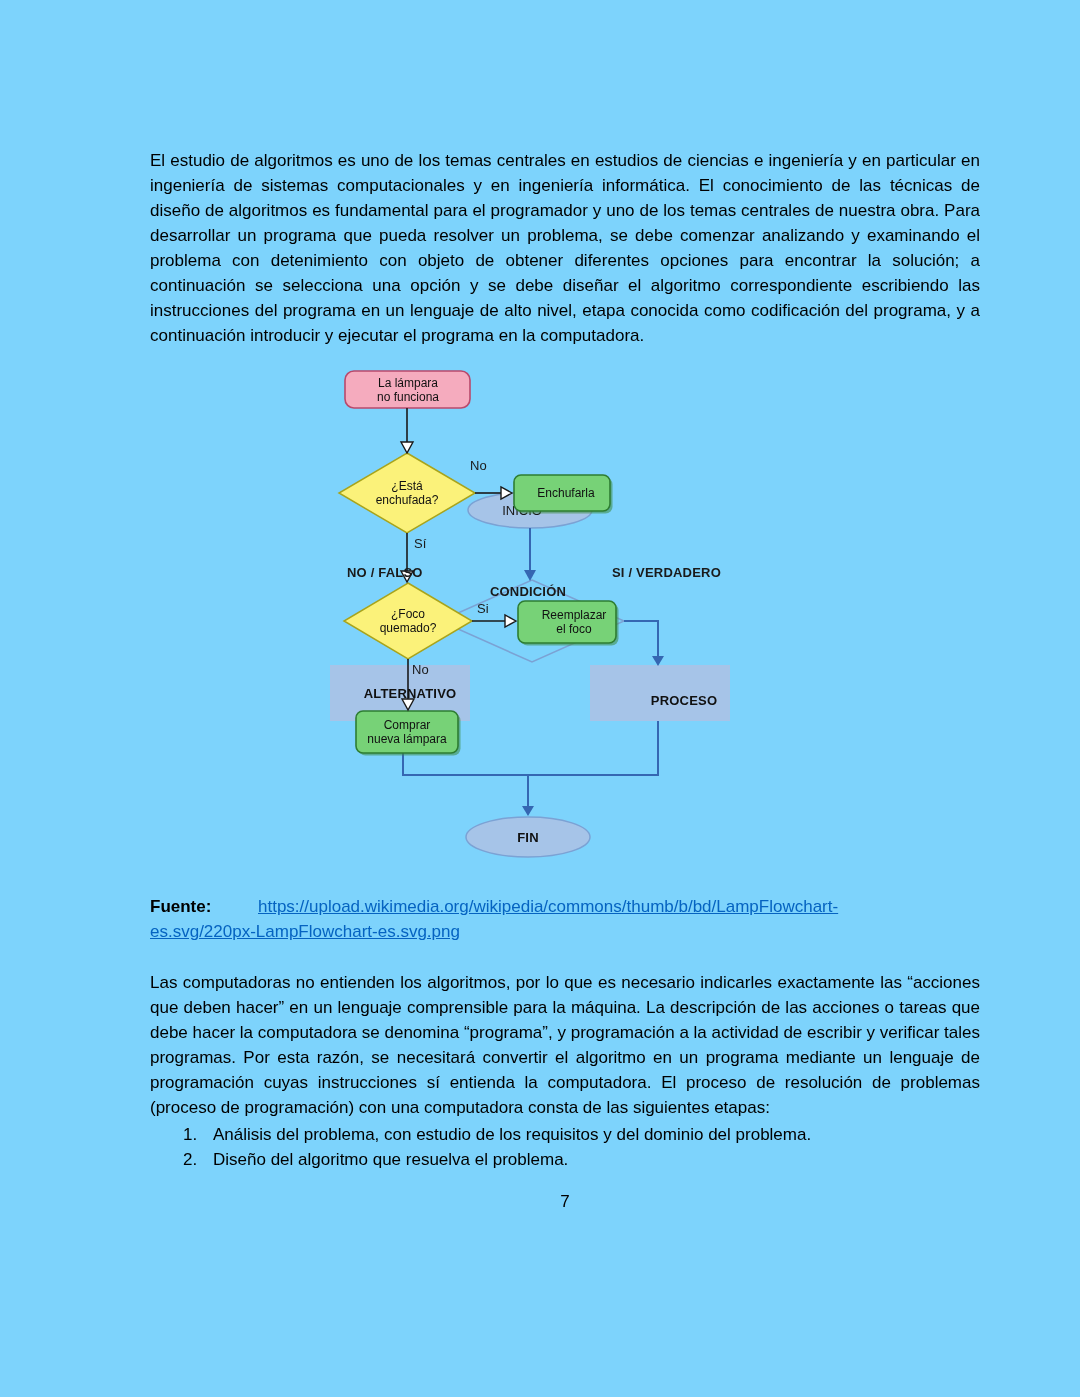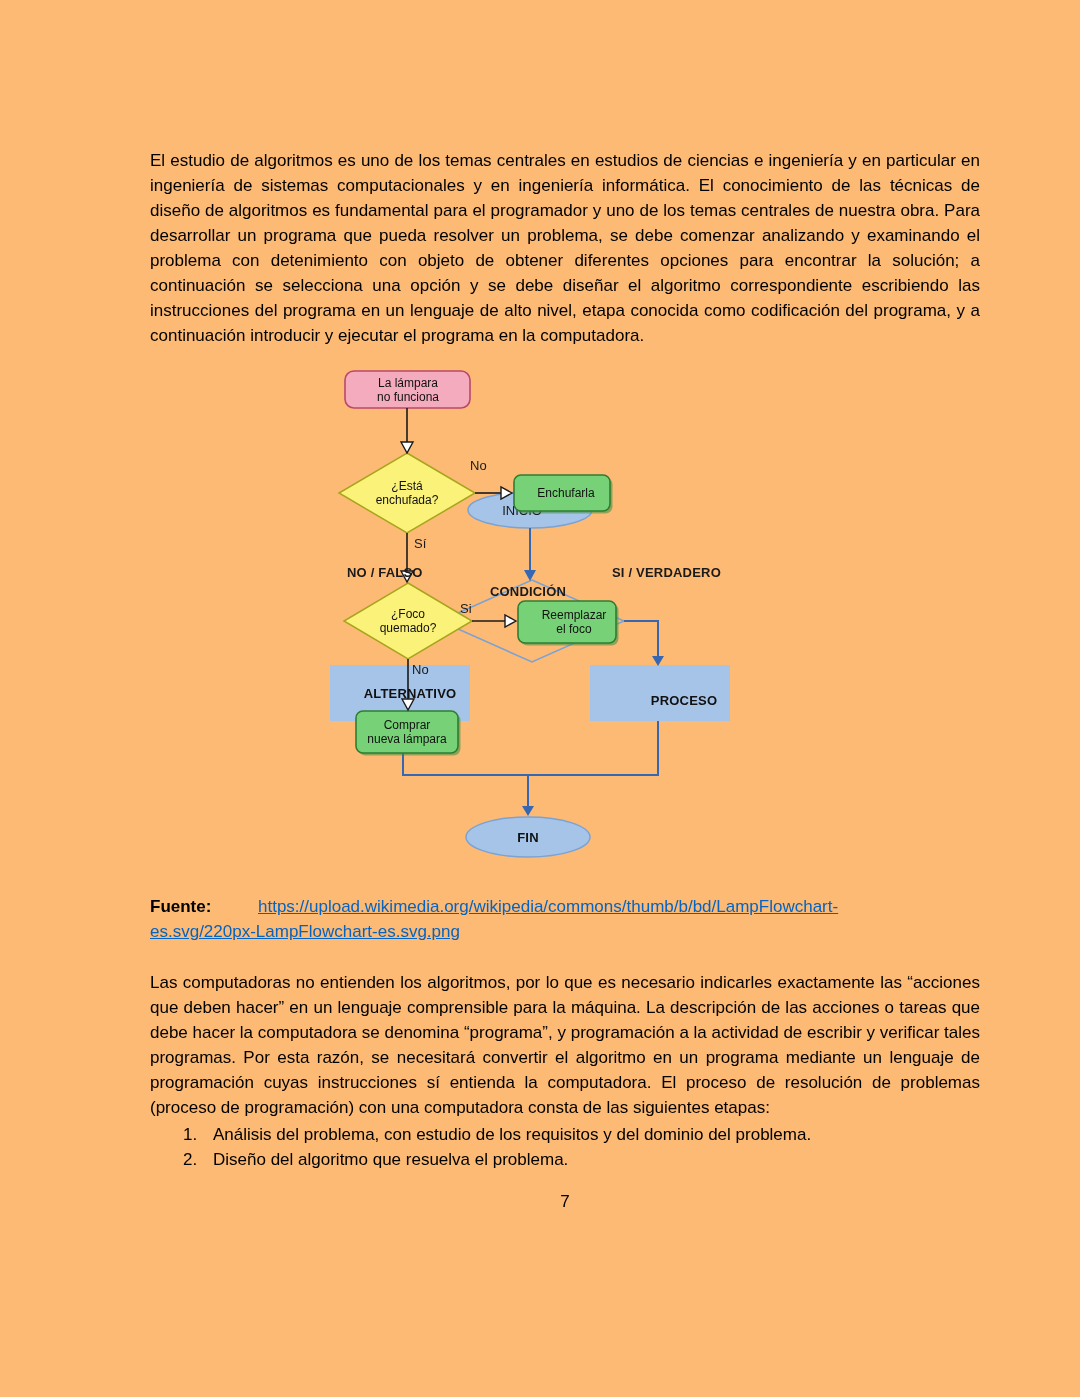--- a/index.html
+++ b/index.html
@@ -1,19 +1,19 @@
 <!DOCTYPE html>
 <html><head>
 <meta charset="utf-8">
 <style>
   * { margin:0; padding:0; box-sizing:border-box; }
   html, body { background:#ffffff; }
   .page {
     width:1080px; height:1397px; margin:0 auto; position:relative;
-    background:#fdba74; color:#000;
+    background:#7dd3fc; color:#000;
     font-family:"Liberation Sans","DejaVu Sans",sans-serif;
     overflow:hidden;
   }
   .content { padding:148px 100px 0 150px; }
   p.para { font-size:17px; line-height:25px; text-align:justify; }
   .para1 { margin-bottom:20px; }
   .para2 { margin-bottom:2px; }
 
   
   .figure { position:relative; width:830px; height:500px; margin-bottom:26px; }
@@ -119,21 +119,21 @@
 
       <div class="fl-label node-text" style="left:364px;top:107px;width:104px;height:36px;">Enchufarla</div>
 
       <div class="free-label" style="left:264px;top:168px;">Sí</div>
 
       <div class="free-label fc-b" style="left:197px;top:197px;">NO / FALSO</div>
       <div class="free-label fc-b" style="left:462px;top:197px;">SI / VERDADERO</div>
 
       <div class="free-label fc-b" style="left:308px;top:216px;width:140px;text-align:center;">CONDICIÓN</div>
 
-      <div class="free-label" style="left:310px;top:233px;">Si</div>
+      <div class="free-label" style="left:327px;top:233px;">Si</div>
 
       <div class="fl-label node-text" style="left:194px;top:215px;width:128px;height:76px;">
         <div>¿Foco</div>
         <div>quemado?</div>
       </div>
 
       <div class="fl-label node-text" style="left:368px;top:233px;width:112px;height:42px;">
         <div>Reemplazar</div>
         <div>el foco</div>
       </div>

